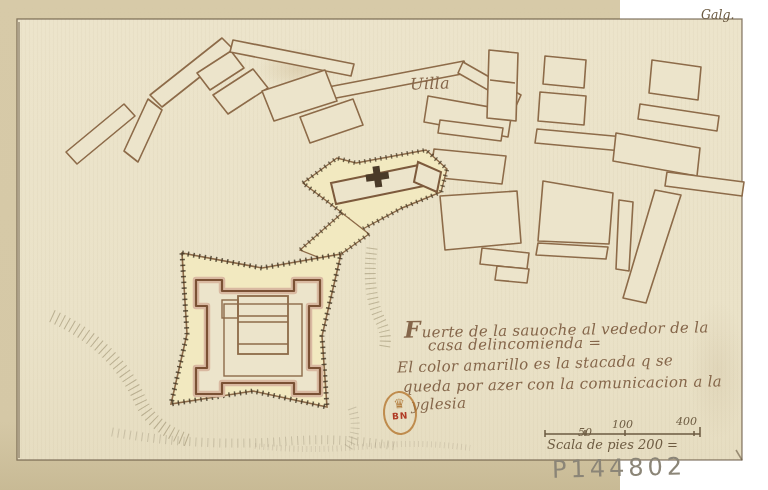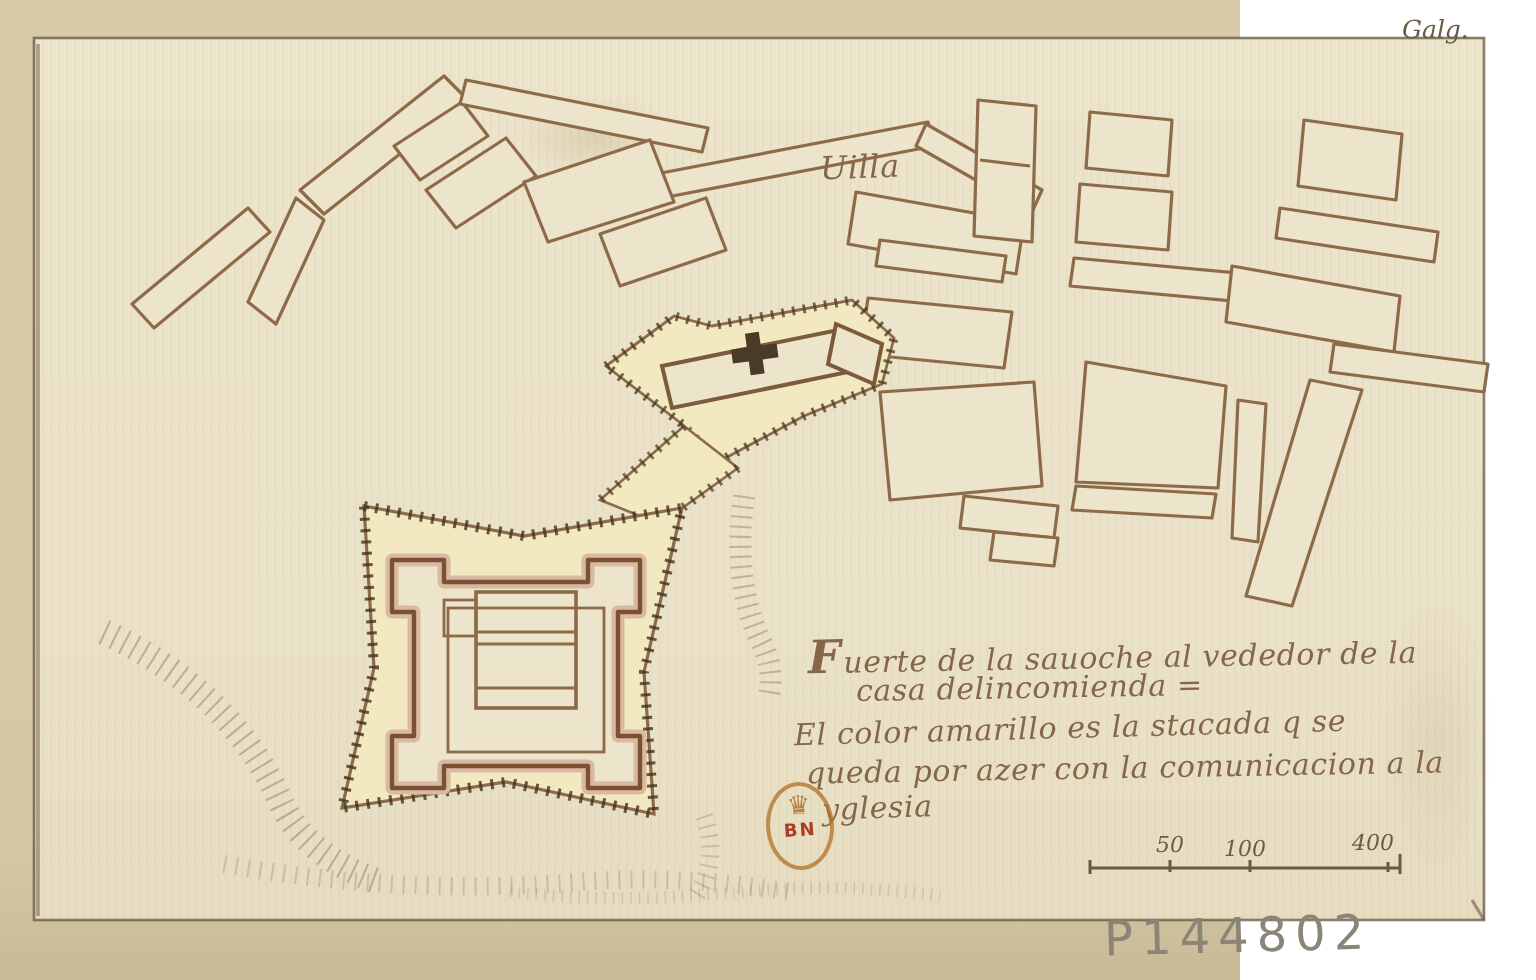--- a/index.html
+++ b/index.html
@@ -20,21 +20,21 @@
   .hand{font:italic 15px "DejaVu Serif",serif;letter-spacing:.3px;}
   .cap-init{font-size:23px;font-weight:bold;font-style:italic;margin-right:1px;}
   #archive-mark{left:701px;top:7px;font:italic 12.5px "DejaVu Serif",serif;color:#6b5a42;}
   #villa{left:410px;top:74px;font-size:16px;transform:rotate(-2deg);}
   #cap1{left:404px;top:313px;transform:rotate(-1deg);}
   #cap2{left:428px;top:335px;transform:rotate(-1deg);}
   #cap3{left:397px;top:355px;transform:rotate(-1.5deg);}
   #cap4{left:403px;top:375px;transform:rotate(-1deg);}
   #cap5{left:411px;top:395px;transform:rotate(-2deg);}
   .tick-label{position:absolute;font:italic 11px "DejaVu Serif",serif;color:#6e5c42;}
-  #tick50{left:578px;top:416px;font-style:italic;} #tick100{left:612px;top:418px;} #tick200{left:676px;top:415px;}
+  #tick50{left:578px;top:426px;font-style:italic;} #tick100{left:612px;top:418px;} #tick200{left:676px;top:415px;}
   #scale-caption{left:547px;top:437px;font:italic 13px "DejaVu Serif",serif;color:#6e5c42;}
   #stamp{position:absolute;left:383px;top:391px;width:34px;height:44px;border-radius:50%;
     border:2.5px solid rgba(181,119,47,.8);box-sizing:border-box;text-align:center;
     transform:rotate(-4deg);}
   #stamp-crown{display:block;font-size:13px;line-height:15px;color:rgba(172,112,44,.85);margin-top:3px;}
   #stamp-letters{display:block;font:bold 9px "DejaVu Sans",sans-serif;color:#b03a24;letter-spacing:1px;}
   #shelfmark{left:552px;top:454px;font:24px "DejaVu Sans",sans-serif;color:#8b8577;
     letter-spacing:4px;transform:rotate(-1.5deg);}
 </style>
 </head>
@@ -133,20 +133,21 @@
 
   <div id="cap1" class="txt hand"><span class="cap-init">F</span><span>uerte de la sauoche al vededor de la</span></div>
   <div id="cap2" class="txt hand">casa delincomienda =</div>
   <div id="cap3" class="txt hand">El color amarillo es la stacada q se</div>
   <div id="cap4" class="txt hand">queda por azer con la comunicacion a la</div>
   <div id="cap5" class="txt hand">yglesia</div>
 
   <div id="tick50" class="tick-label">50</div>
   <div id="tick100" class="tick-label">100</div>
   <div id="tick200" class="tick-label">400</div>
+  <div id="scale-caption" class="txt">Scala de pies 200 =</div>
 
   <div id="stamp">
     <span id="stamp-crown">♛</span>
     <span id="stamp-letters">BN</span>
   </div>
 
   <div id="shelfmark" class="txt">P144802</div>
 </div>
 
 </body></html>

